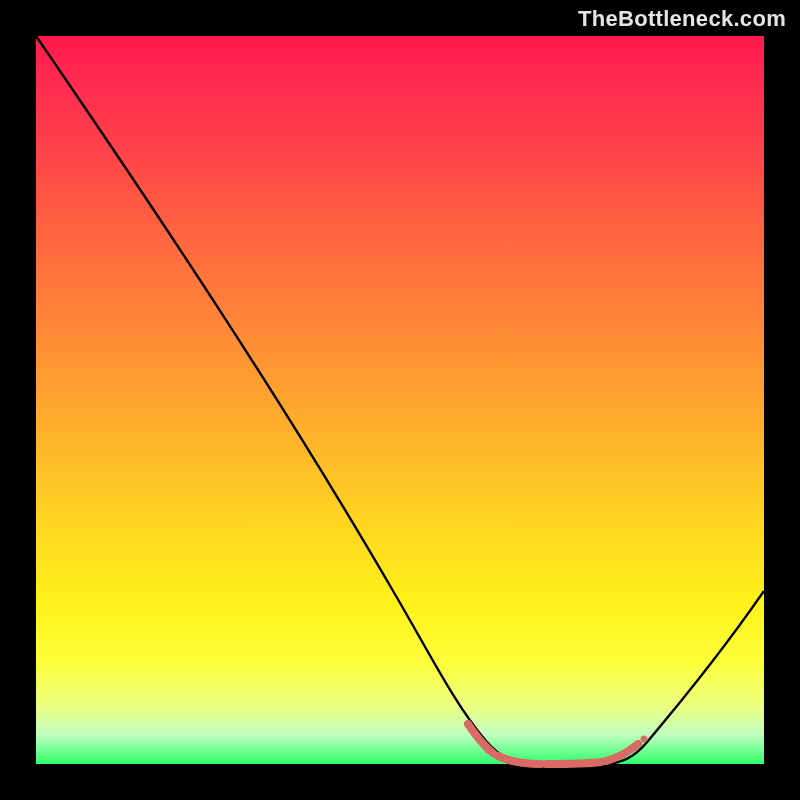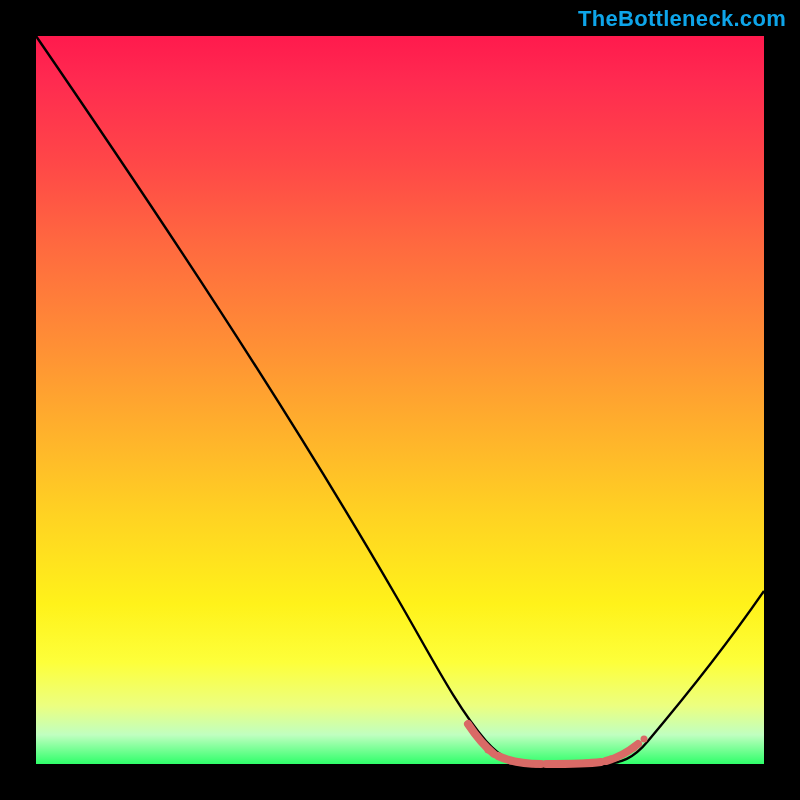--- a/index.html
+++ b/index.html
@@ -14,21 +14,21 @@
   .frame {
     position: relative;
     width: 800px;
     height: 800px;
     background: #000;
   }
   .watermark {
     position: absolute;
     top: 6px;
     right: 14px;
-    color: #0ea5e9;
+    color: #e5e5e5;
     font-size: 22px;
     font-weight: 600;
     letter-spacing: 0.3px;
     z-index: 10;
   }
   .plot-area {
     position: absolute;
     left: 36px;
     top: 36px;
     width: 728px;

